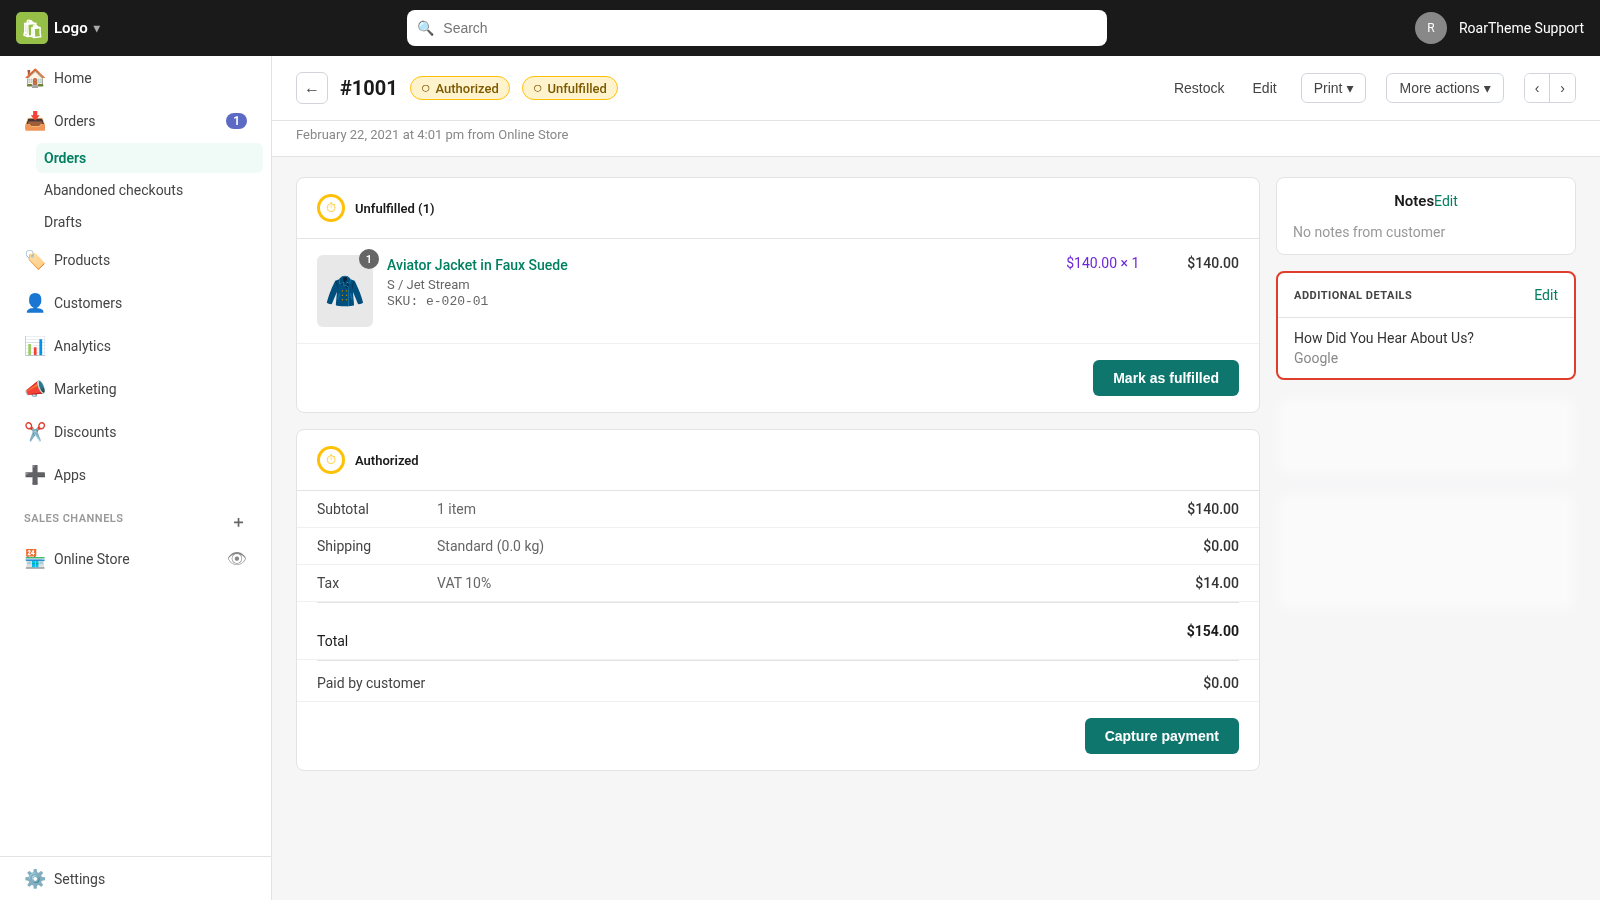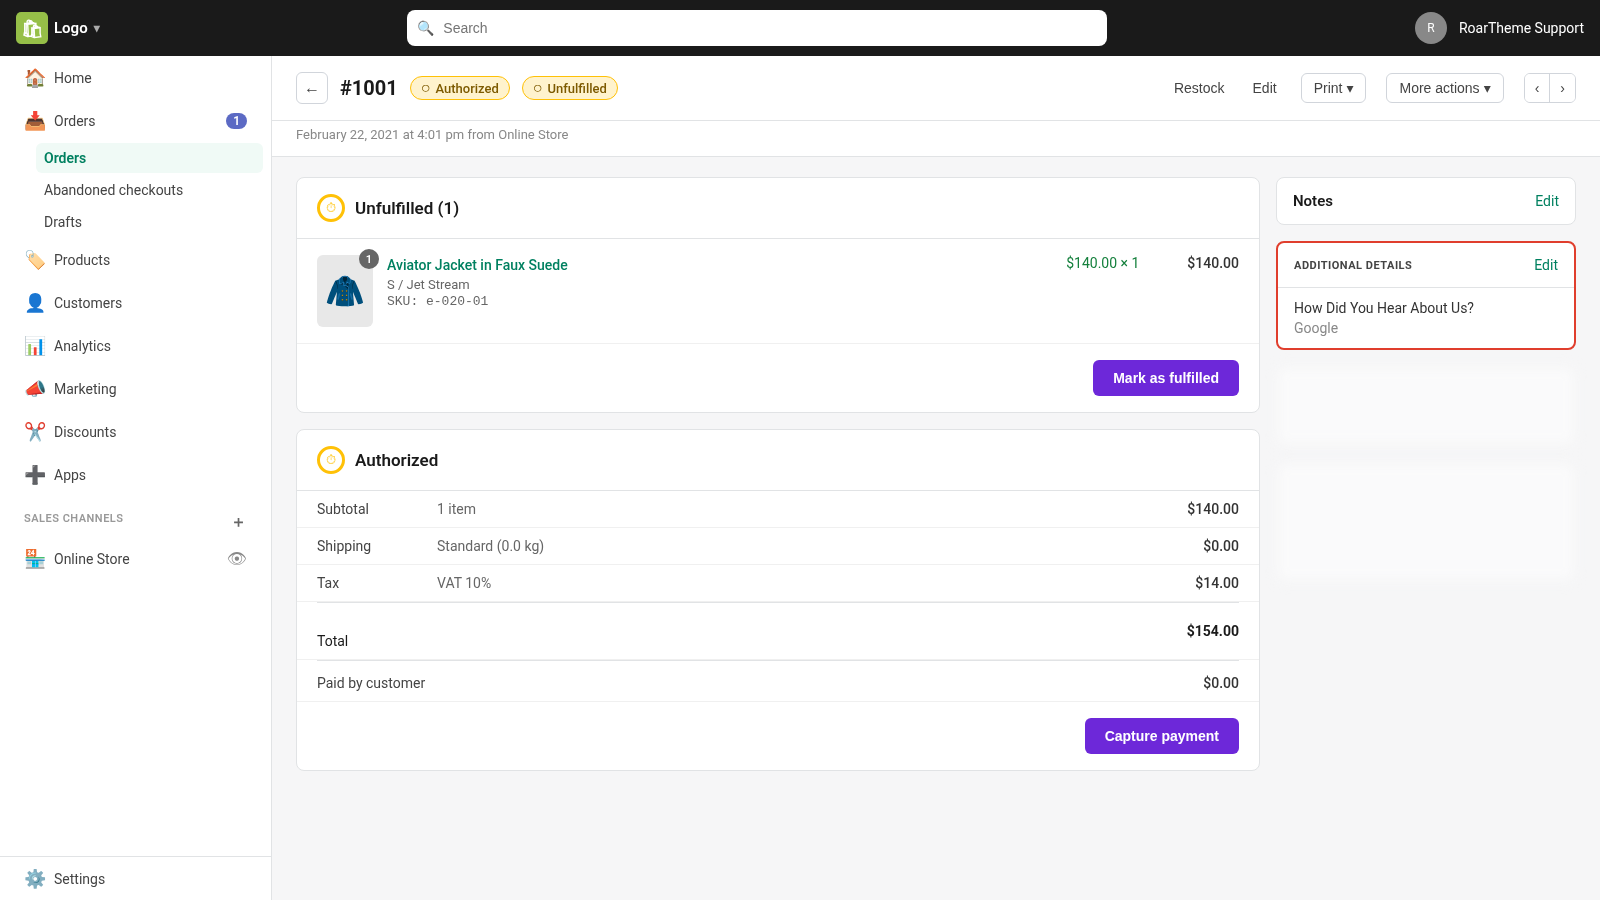--- a/index.html
+++ b/index.html
@@ -263,21 +263,21 @@
       overflow: hidden;
     }
     .card-header {
       padding: 16px 20px;
       display: flex;
       align-items: center;
       gap: 10px;
       border-bottom: 1px solid #e1e3e5;
     }
     .card-title {
-      font-size: 17px;
+      font-size: 13px;
       font-weight: 600;
       color: #1a1a1a;
     }
     .status-icon-circle {
       width: 28px;
       height: 28px;
       border-radius: 50%;
       border: 3px solid #ffc107;
       display: flex;
       align-items: center;
@@ -335,30 +335,30 @@
       font-size: 13px;
       color: #666;
       margin-top: 3px;
     }
     .product-sku {
       font-size: 13px;
       color: #666;
       margin-top: 2px;
       font-family: Liberation Mono, monospace;
     }
-    .product-price { font-size: 14px; color: #15803d; white-space: nowrap; }
+    .product-price { font-size: 14px; color: #6d28d9; white-space: nowrap; }
     .product-total { font-size: 14px; color: #333; font-weight: 500; white-space: nowrap; }
 
     .fulfill-action {
       padding: 16px 20px;
       display: flex;
       justify-content: flex-end;
     }
     .btn-primary {
-      background: #6d28d9;
+      background: #0f766e;
       color: #fff;
       border: none;
       border-radius: 6px;
       padding: 10px 20px;
       font-size: 14px;
       font-weight: 600;
       cursor: pointer;
     }
 
     
@@ -376,21 +376,21 @@
     .payment-row.total .payment-label { font-weight: 400; color: #1a1a1a; margin-top: 20px; }
     .payment-row.total .payment-value { font-weight: 700; color: #1a1a1a; }
     .payment-divider { border: none; border-top: 1px solid #e1e3e5; margin: 4px 0; }
     .payment-row.paid-row { padding-top: 14px; }
 
     
     .notes-card-header {
       padding: 14px 16px;
       display: flex;
       align-items: center;
-      justify-content: space-between;
+      justify-content: center;
     }
     .notes-title { font-size: 15px; font-weight: 600; color: #1a1a1a; }
     .edit-link { color: #008060; font-size: 14px; cursor: pointer; text-decoration: none; }
     .notes-body {
       padding: 0 16px 14px;
       font-size: 14px;
       color: #999;
     }
 
     
@@ -625,20 +625,23 @@
 
       </div>
 
       <div class="content-side">
 
         <div class="card">
           <div class="notes-card-header">
             <span class="notes-title">Notes</span>
             <a class="edit-link">Edit</a>
           </div>
+          <div class="notes-body">
+            <span>No notes from customer</span>
+          </div>
         </div>
 
         <div class="card additional-details-card">
           <div class="additional-details-header">
             <span class="additional-details-title">ADDITIONAL DETAILS</span>
             <a class="edit-link">Edit</a>
           </div>
           <div class="additional-details-body">
             <div class="additional-details-question">How Did You Hear About Us?</div>
             <div class="additional-details-answer">Google</div>

